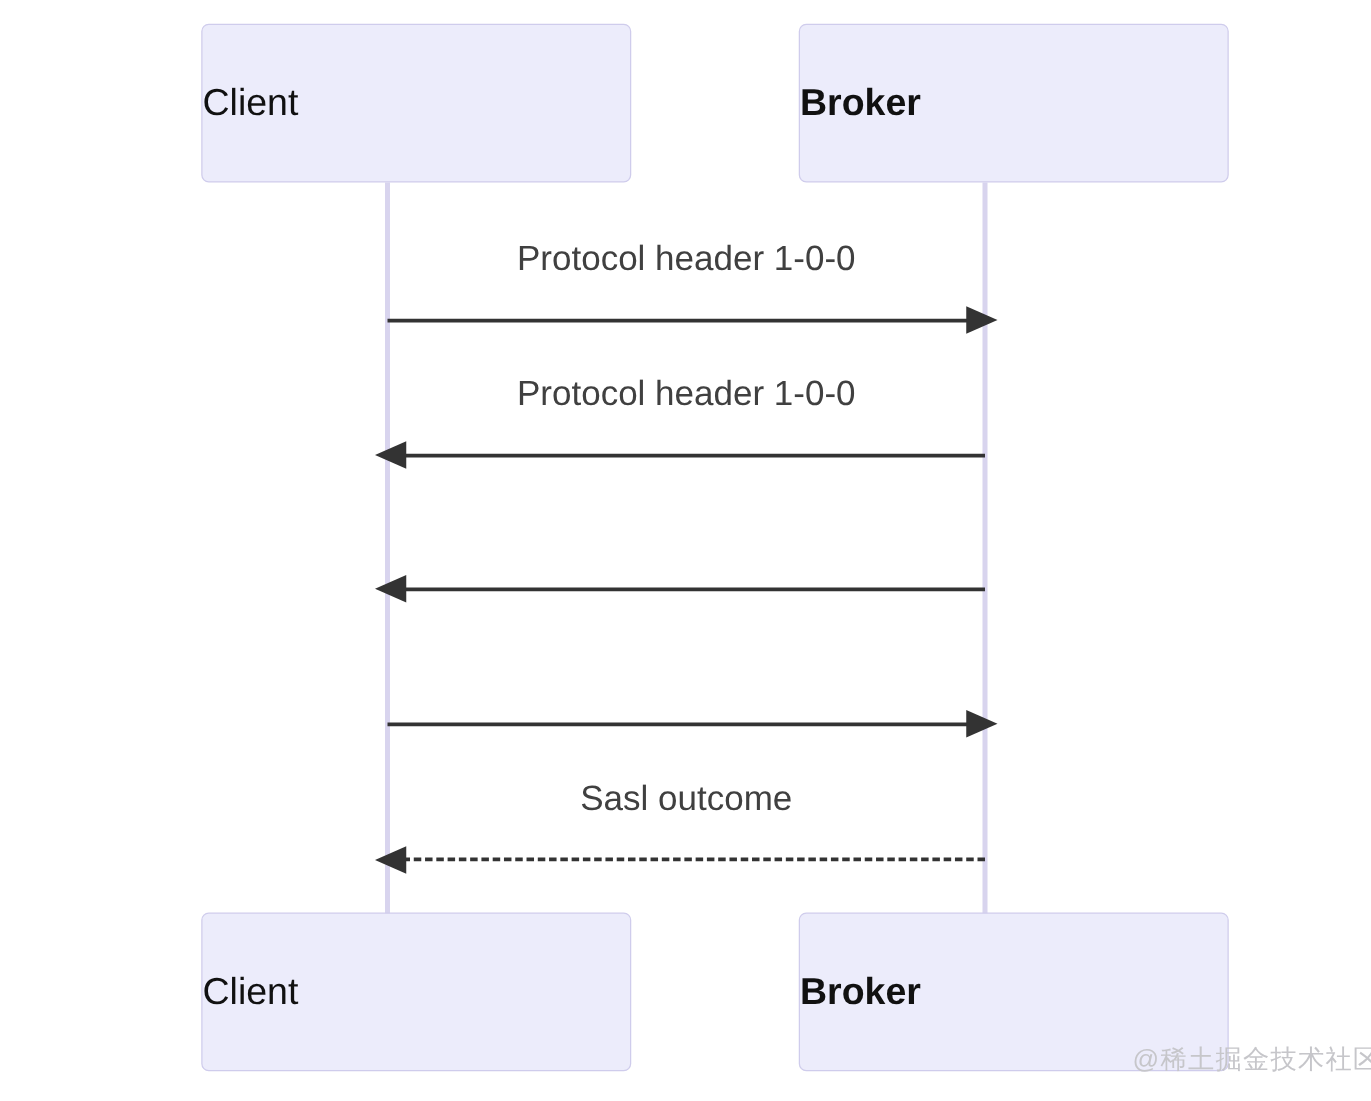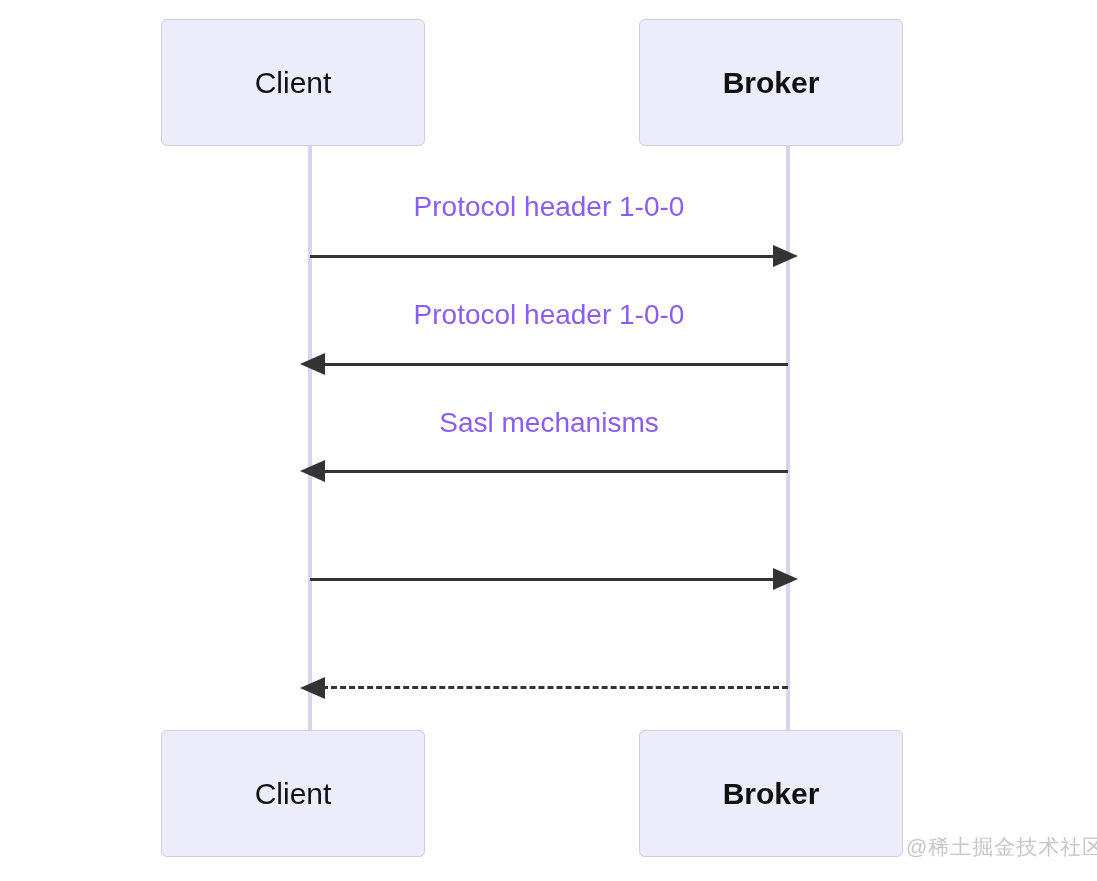--- a/index.html
+++ b/index.html
@@ -9,28 +9,28 @@
     width: 1097px;
     height: 881px;
     background: #ffffff;
     font-family: "Liberation Sans", "DejaVu Sans", sans-serif;
     overflow: hidden;
   }
 
   
   .actor {
     position: absolute;
-    width: 264px;
+    width: 344px;
     height: 127px;
     background: #ECECFB;
     border: 1px solid #CFCCEC;
     border-radius: 6px;
     display: flex;
     align-items: center;
-    justify-content: center;
+    justify-content: flex-start;
     font-size: 30px;
     color: #111111;
     z-index: 2;
   }
   .actor.top    { top: 19px; }
   .actor.bottom { top: 730px; }
   .actor.client { left: 161px; }
   .actor.broker { left: 639px; font-weight: bold; }
 
   
@@ -45,21 +45,21 @@
   .lifeline.client { left: 308px; }
   .lifeline.broker { left: 786px; }
 
   
   .msg-label {
     position: absolute;
     left: 310px;
     width: 478px;
     text-align: center;
     font-size: 28px;
-    color: #8b5cf6;
+    color: #404040;
     z-index: 1;
     white-space: nowrap;
   }
 
   
   .msg-line {
     position: absolute;
     z-index: 1;
   }
   .msg-line.solid {
@@ -114,27 +114,27 @@
   <div class="lifeline broker"></div>
 
   <div class="msg-label" style="top:191px;">Protocol header 1-0-0</div>
   <div class="msg-line solid dir-right" style="top:255px;"></div>
   <div class="arrowhead right" style="top:245px;"></div>
 
   <div class="msg-label" style="top:299px;">Protocol header 1-0-0</div>
   <div class="msg-line solid dir-left" style="top:363px;"></div>
   <div class="arrowhead left" style="top:353px;"></div>
 
-  <div class="msg-label" style="top:407px;">Sasl mechanisms</div>
   <div class="msg-line solid dir-left" style="top:470px;"></div>
   <div class="arrowhead left" style="top:460px;"></div>
 
   <div class="msg-line solid dir-right" style="top:578px;"></div>
   <div class="arrowhead right" style="top:568px;"></div>
 
+  <div class="msg-label" style="top:623px;">Sasl outcome</div>
   <div class="msg-line dashed dir-left" style="top:686px;"></div>
   <div class="arrowhead left" style="top:677px;"></div>
 
   <div class="actor bottom client">
     <span>Client</span>
   </div>
   <div class="actor bottom broker">
     <span>Broker</span>
   </div>
 

